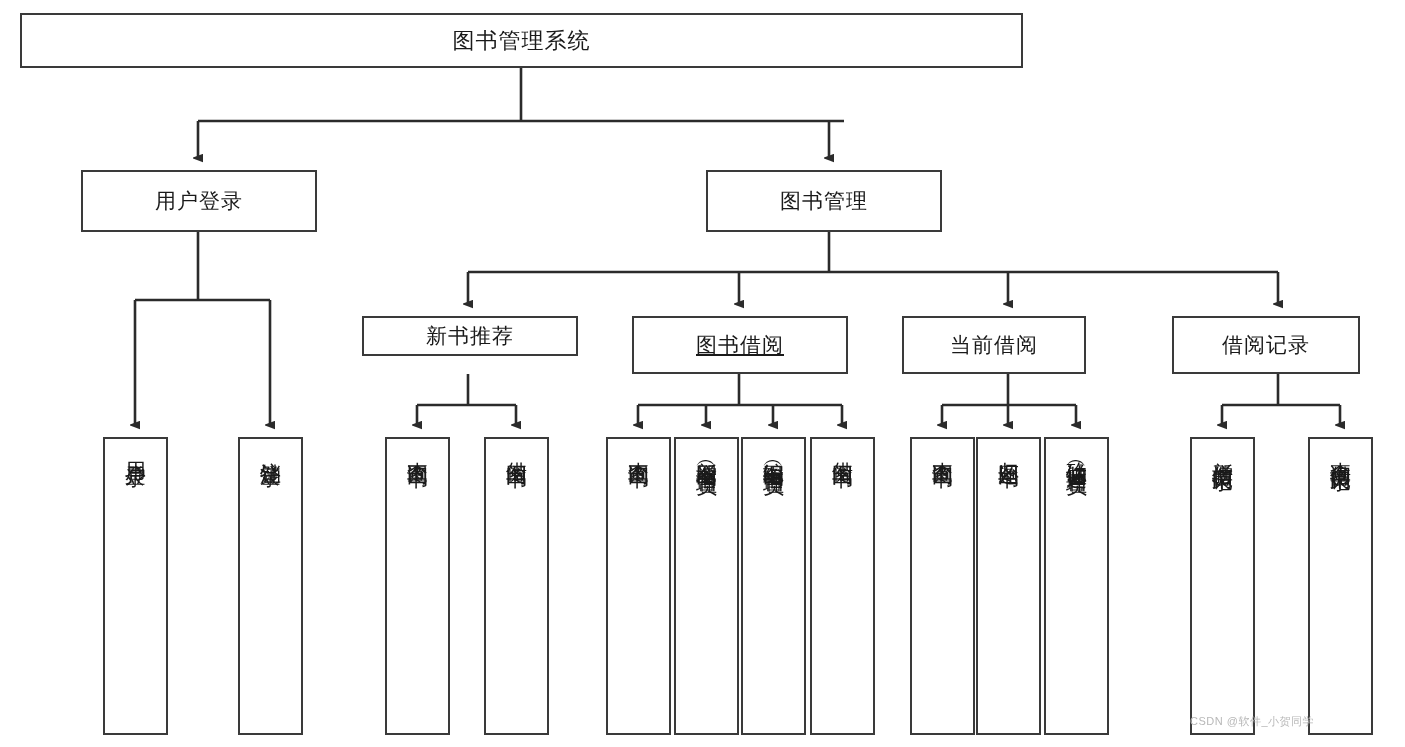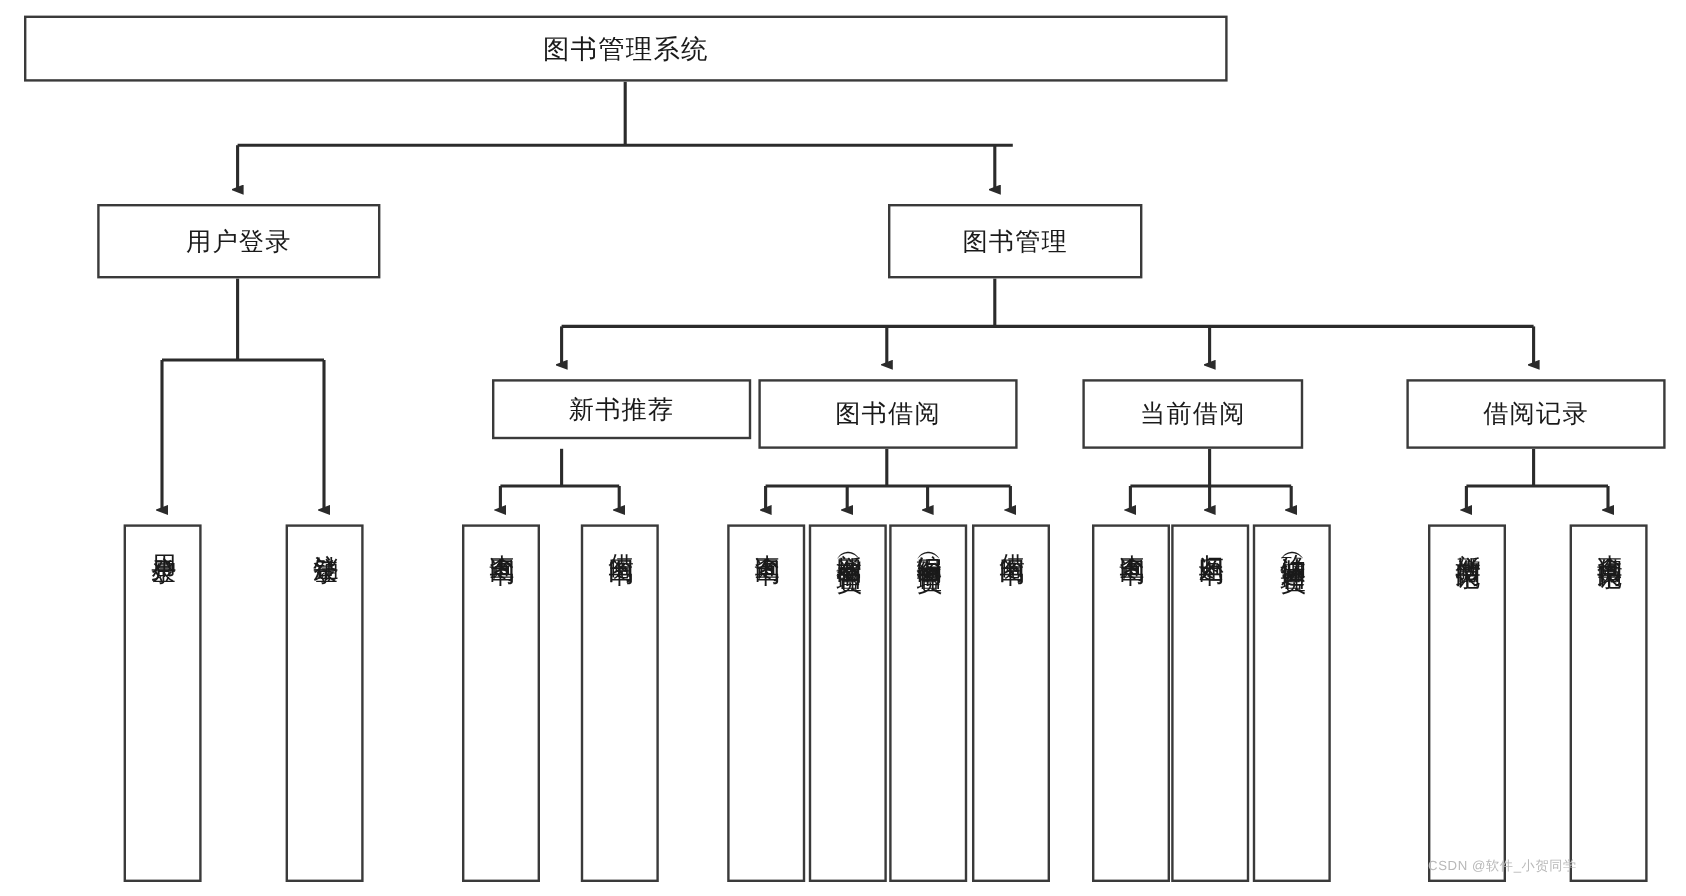--- a/index.html
+++ b/index.html
@@ -124,37 +124,37 @@
   </svg>
 
   <div class="node horiz root" style="left:20px; top:13px; width:1003px; height:55px;">
     <span>图书管理系统</span>
   </div>
 
   <div class="node horiz" style="left:81px; top:170px; width:236px; height:62px;">
     <span>用户登录</span>
   </div>
 
-  <div class="node horiz" style="left:740px; top:170px; width:212px; height:62px;">
+  <div class="node horiz" style="left:706px; top:170px; width:236px; height:62px;">
     <span>图书管理</span>
   </div>
 
-  <div class="node horiz" style="left:362px; top:316px; width:216px; height:50px;margin-left:48px;">
+  <div class="node horiz" style="left:362px; top:316px; width:216px; height:40px;">
     <span>新书推荐</span>
   </div>
 
-  <div class="node horiz" style="left:632px; top:316px; width:216px; height:58px;">
+  <div class="node horiz" style="left:632px; top:316px; width:216px; height:58px;text-decoration:underline;">
     <span>图书借阅</span>
   </div>
 
   <div class="node horiz" style="left:902px; top:316px; width:184px; height:58px;">
     <span>当前借阅</span>
   </div>
 
-  <div class="node horiz" style="left:1172px; top:316px; width:216px; height:58px;">
+  <div class="node horiz" style="left:1172px; top:316px; width:188px; height:58px;">
     <span>借阅记录</span>
   </div>
 
   <div class="node vert" style="left:103px; top:437px; width:65px; height:298px;">
     <span class="vtext">用户登录</span>
   </div>
 
   <div class="node vert" style="left:238px; top:437px; width:65px; height:298px;">
     <span class="vtext">注销登录</span>
   </div>

